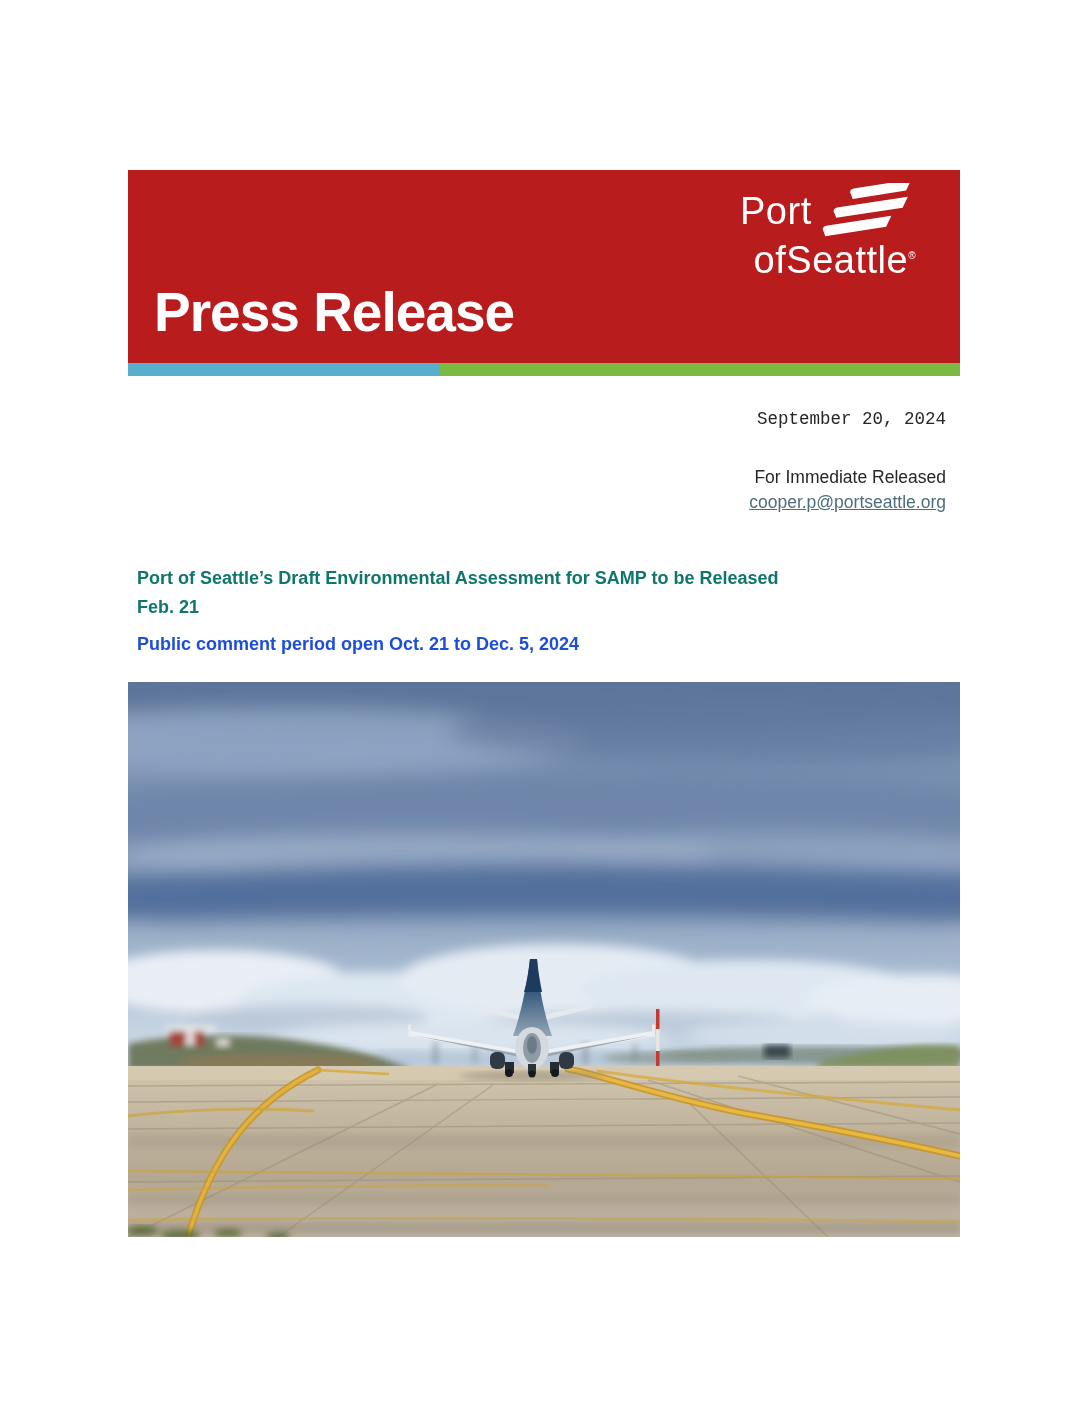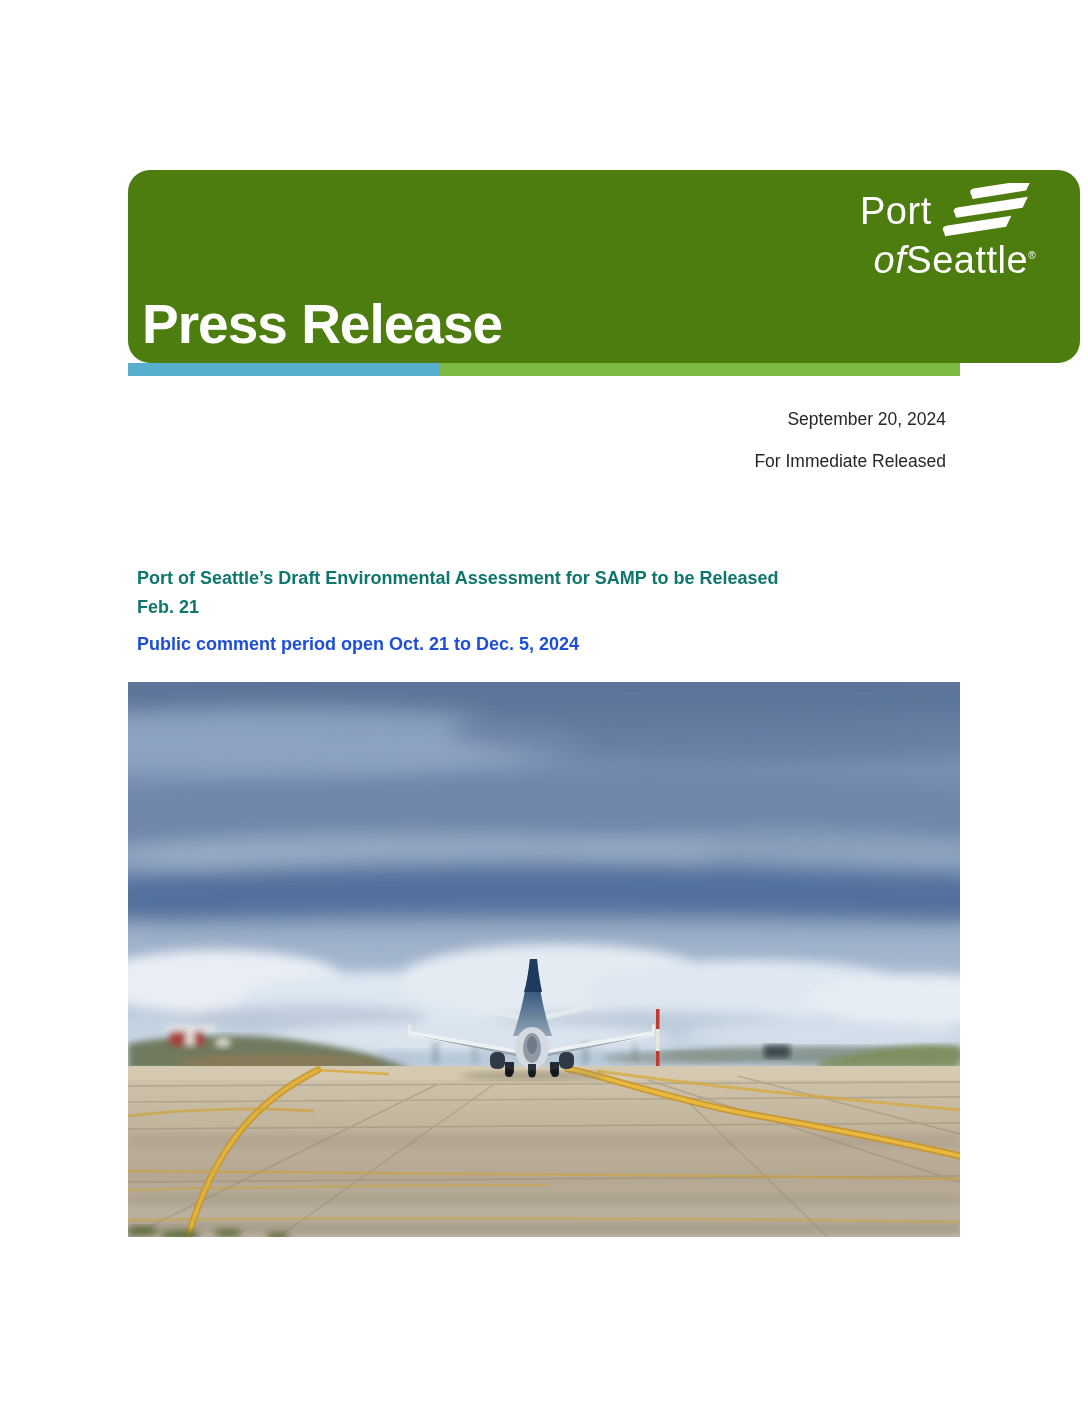--- a/index.html
+++ b/index.html
@@ -5,49 +5,48 @@
   html,body{margin:0;padding:0;background:#ffffff;}
   .page{
     position:relative;
     width:1088px;height:1408px;
     background:#ffffff;
     font-family:"Liberation Sans",sans-serif;
     overflow:hidden;
   }
   
   .banner{
-    position:absolute;left:128px;top:170px;width:952px;height:193px;
-    background:#4d7c0f;
-    border-radius:22px;
+    position:absolute;left:128px;top:170px;width:832px;height:193px;
+    background:#b91c1c;
   }
   .logo{
     position:absolute;top:13px;right:44px;width:176px;
     color:#ffffff;text-align:right;line-height:1;
   }
   .logo-row1{display:flex;align-items:center;justify-content:flex-end;gap:10px;}
   .logo-port{font-size:38px;letter-spacing:0.5px;}
   .logo-flag{width:96px;height:56px;display:block;}
   .logo-row2{margin-top:2px;font-size:38px;letter-spacing:0.5px;white-space:nowrap;}
-  .logo-of{font-style:italic;margin-right:0;}
+  .logo-of{margin-right:0;}
   .logo-reg{font-size:10px;vertical-align:super;}
   .press-release{
-    position:absolute;left:10px;bottom:3px;margin:4px;
+    position:absolute;left:10px;bottom:3px;margin:16px;
     color:#ffffff;font-size:55px;font-weight:700;letter-spacing:-1px;text-align:right;
   }
   
   .stripe{position:absolute;left:128px;top:363px;width:832px;height:13px;display:flex;}
   .stripe-blue{width:312px;height:100%;background:#58AECD;}
   .stripe-green{flex:1;height:100%;background:#7CB942;}
   
   .meta{
     position:absolute;left:128px;top:407px;width:818px;
     text-align:right;color:#262626;font-size:17.5px;
   }
   .meta p{margin:0;line-height:25.5px;}
-  .meta .date{margin-bottom:16px;}
+  .meta .date{margin-bottom:32px;font-family:Liberation Mono, monospace;}
   .email-link{color:#4e6d7d;text-decoration:underline;cursor:pointer;}
   
   .headline{
     position:absolute;left:137px;top:564px;width:700px;margin:0;
     font-size:18px;font-weight:700;color:#0f766e;line-height:28.5px;
   }
   .subhead{
     position:absolute;left:137px;top:630px;width:700px;margin:0;
     font-size:18px;font-weight:700;color:#1d4ed8;line-height:28px;
   }
@@ -81,20 +80,21 @@
   </header>
 
   <div class="stripe">
     <div class="stripe-blue"></div>
     <div class="stripe-green"></div>
   </div>
 
   <div class="meta">
     <p class="date">September 20, 2024</p>
     <p>For Immediate Released</p>
+    <p><a class="email-link">cooper.p@portseattle.org</a></p>
   </div>
 
   <h2 class="headline">
     <span>Port of Seattle’s Draft Environmental Assessment for SAMP to be Released</span><br>
     <span>Feb. 21</span>
   </h2>
   <h3 class="subhead">Public comment period open Oct. 21 to Dec. 5, 2024</h3>
 
   <figure class="photo">
     <svg viewBox="0 0 832 555" preserveAspectRatio="none">

